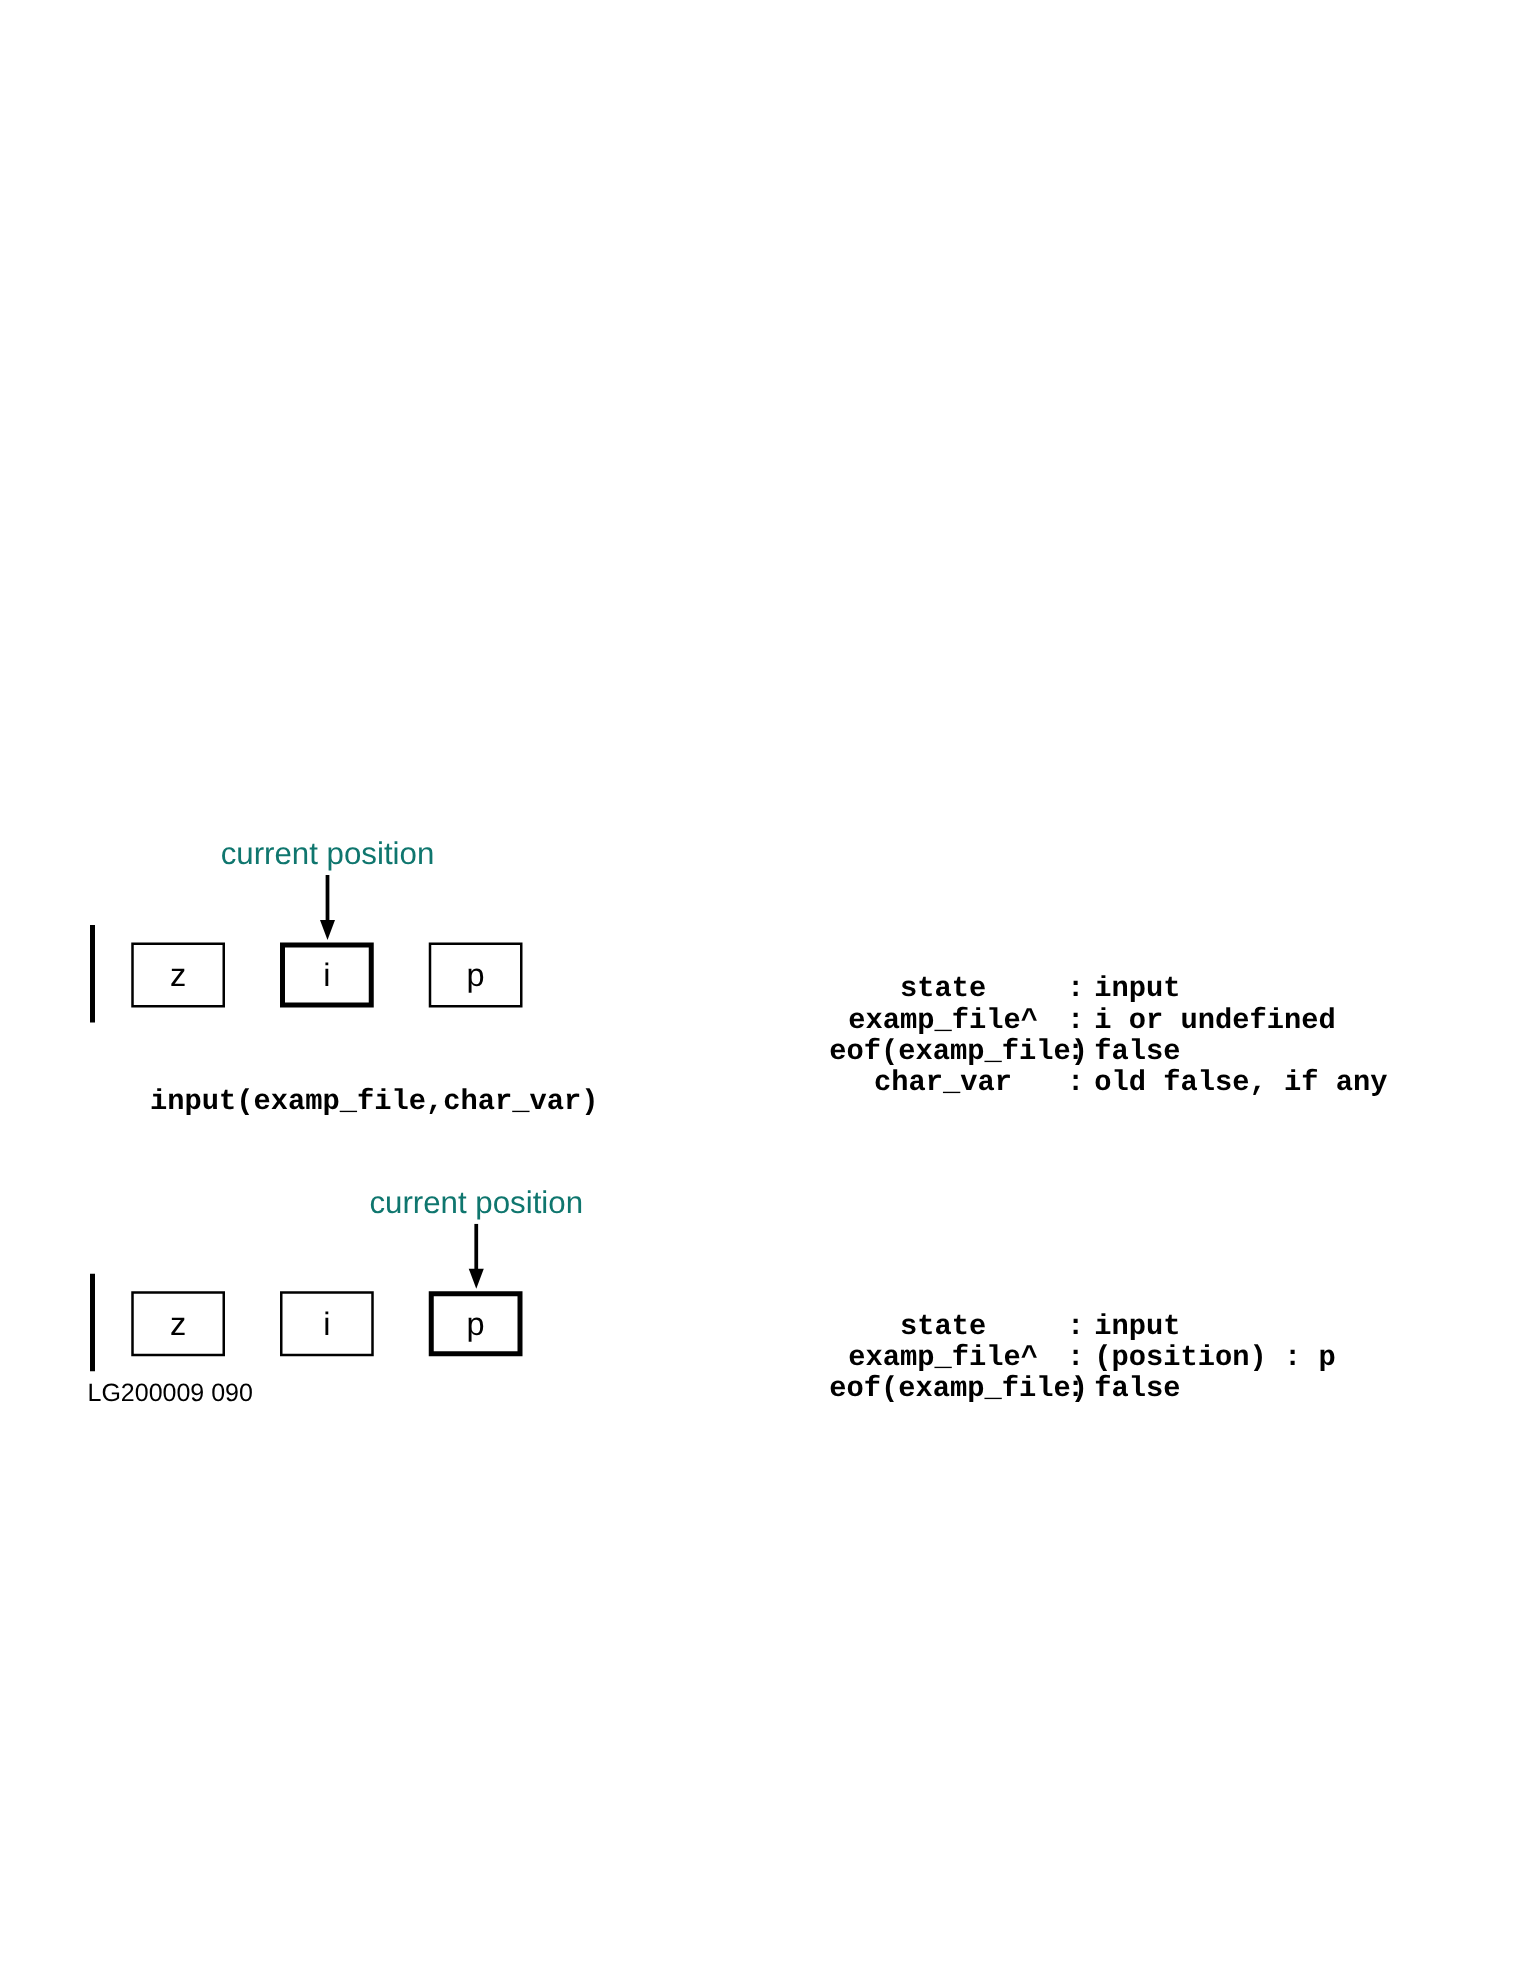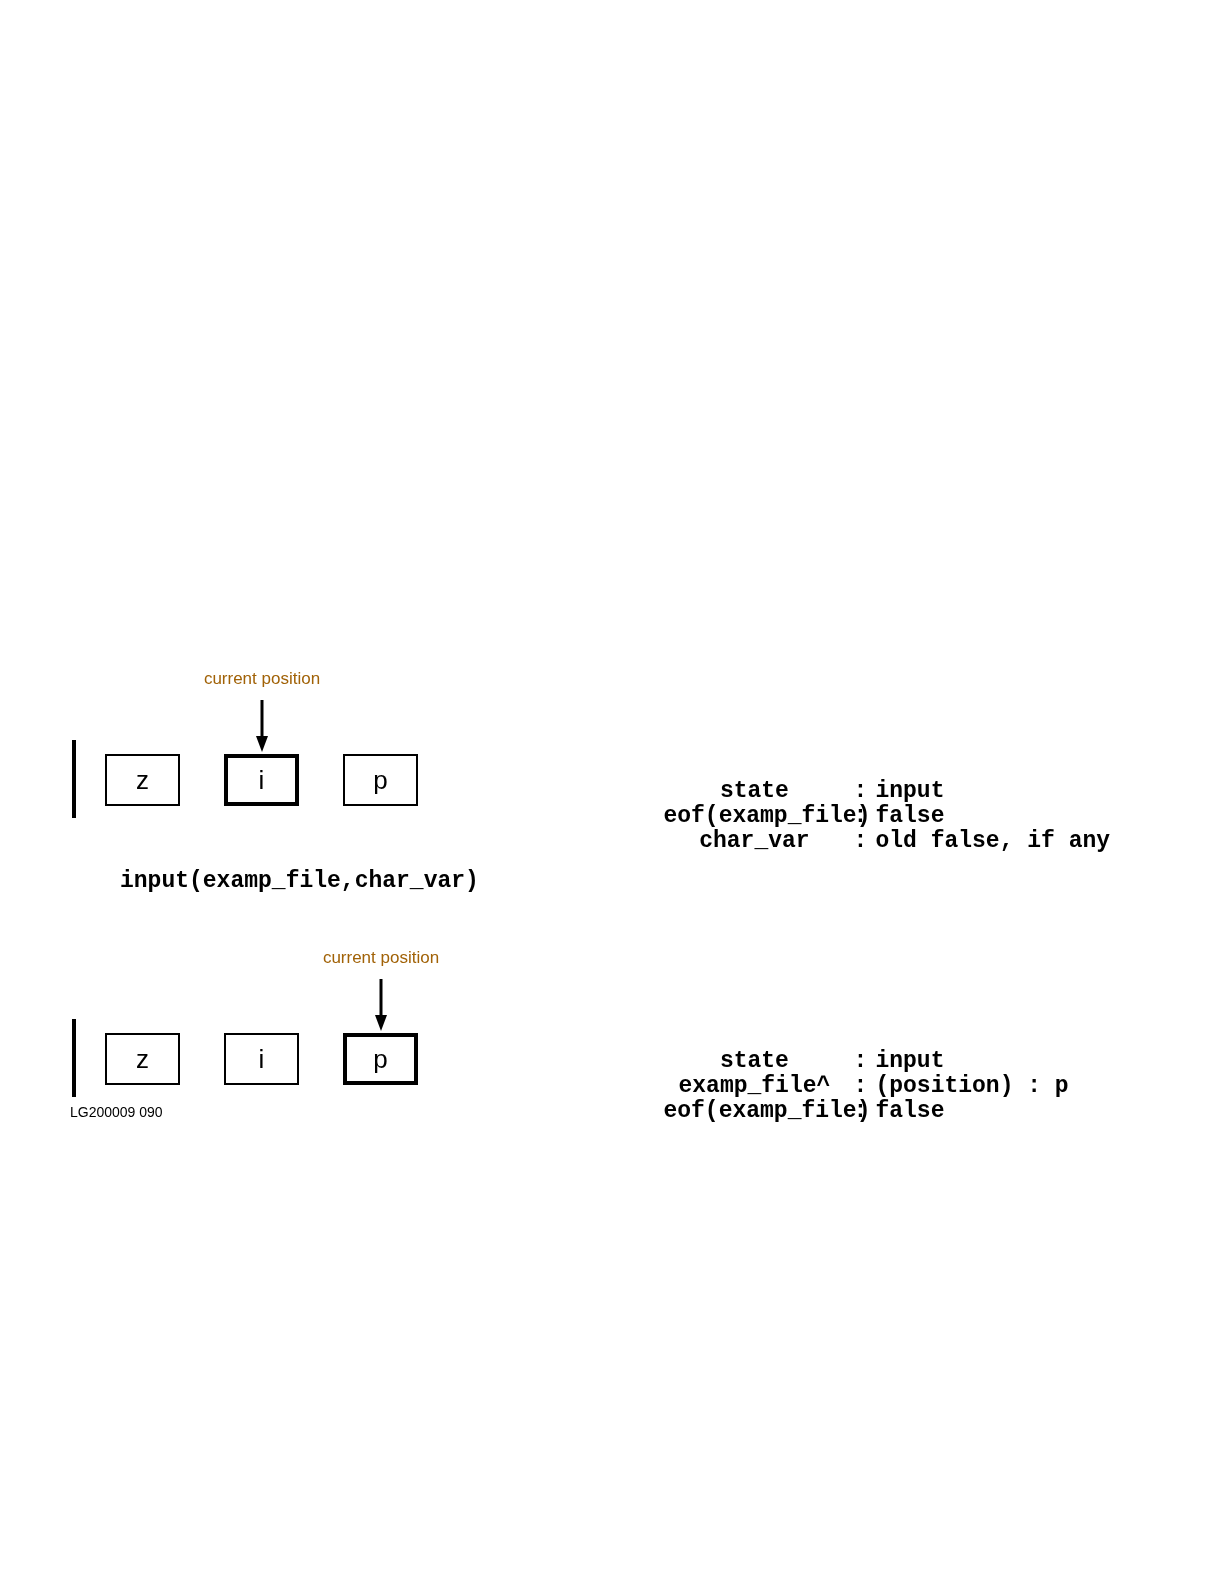--- a/index.html
+++ b/index.html
@@ -68,23 +68,23 @@
 
   
   .pointer {
     position: absolute;
   }
 
   .pointer-label {
     position: absolute;
     white-space: nowrap;
     font-family: "Liberation Sans", sans-serif;
-    font-size: 17px;
+    font-size: 25px;
     font-weight: 400;
-    color: #a16207;
+    color: #0f766e;
     transform: translateX(-50%);
   }
 
   .pointer-arrow {
     position: absolute;
     transform: translateX(-50%);
   }
 
   
   .code-line {
@@ -126,21 +126,21 @@
   .state-val {
     display: inline-block;
     text-align: left;
   }
 
   
   .figure-id {
     position: absolute;
     white-space: pre;
     font-family: "Liberation Sans", sans-serif;
-    font-size: 14px;
+    font-size: 20px;
     font-weight: 400;
     color: #000000;
   }
 </style>
 </head>
 <body>
 
 <div id="page">
 
   <div class="figure">
@@ -170,20 +170,23 @@
         <span class="cell-label">p</span>
       </div>
     </div>
 
     <div class="state-table" style="left:553px; top:752px;">
 
       <span class="state-row">
         <span class="state-key">state</span><span class="state-sep">:</span><span class="state-val">input</span>
       </span>
 
+      <span class="state-row">
+        <span class="state-key">examp_file^</span><span class="state-sep">:</span><span class="state-val">i or undefined</span>
+      </span>
 
       <span class="state-row">
         <span class="state-key">eof(examp_file)</span><span class="state-sep">:</span><span class="state-val">false</span>
       </span>
 
       <span class="state-row">
         <span class="state-key">char_var</span><span class="state-sep">:</span><span class="state-val">old false, if any</span>
       </span>
     </div>
   </div>

